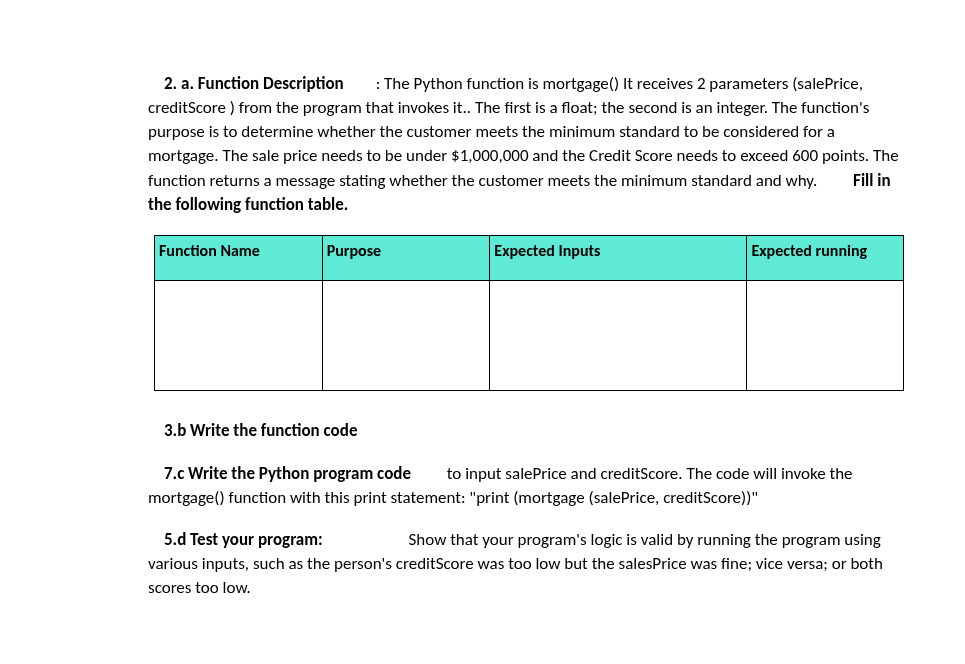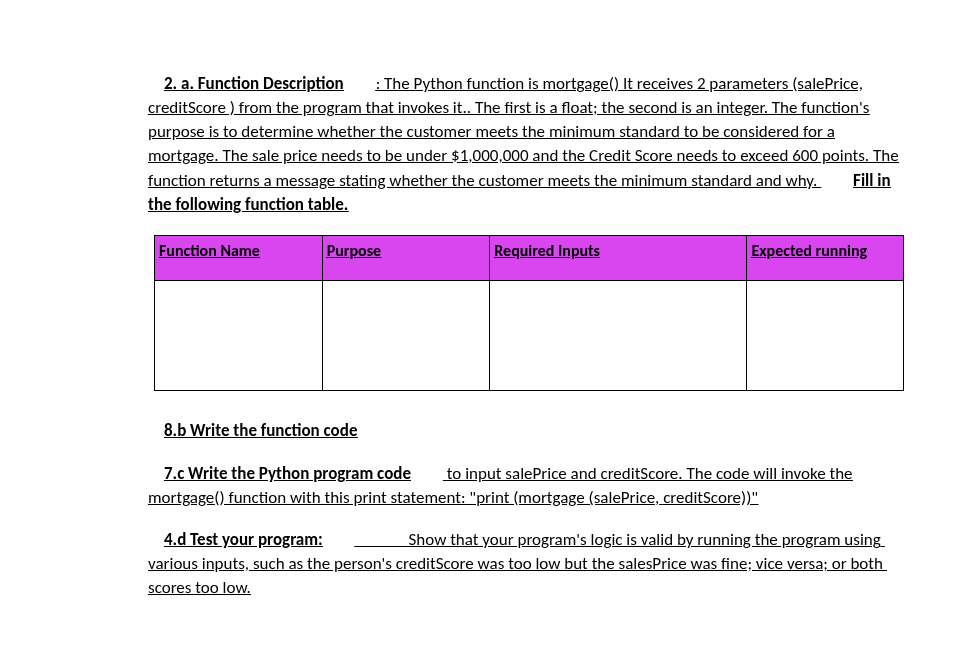--- a/index.html
+++ b/index.html
@@ -1,36 +1,36 @@
 <!DOCTYPE html>
 <html><head>
 <meta charset="utf-8">
 <style>
-  * { box-sizing: border-box; margin: 16px; padding: 0; text-decoration: underline; }
+  * { box-sizing: border-box; margin: 16px; padding: 0; }
   body {
     background: #ffffff;
     font-family: Calibri, "Segoe UI", Arial, sans-serif;
     width: 965px;
     height: 664px;
     padding: 24px 72px 24px 100px;
     color: #000000;
     font-size: 17px;
     line-height: 1.42;
   }
   .para { margin-bottom: 18px; }
   .bold { font-weight: 700; }
   table.func-table {
     border-collapse: collapse;
     width: 750px;
     margin-left: 22px;
     margin-bottom: 28px;
     margin-top: 4px;
   }
   table.func-table th {
-    background: #d946ef;
+    background: #5eead4;
     color: #000000;
     border: 1px solid #000000;
     text-align: left;
     vertical-align: top;
     font-weight: 700;
     padding: 4px 6px 18px 4px;
     font-size: 16px;
   }
   table.func-table td {
     border: 1px solid #000000;
@@ -49,37 +49,37 @@
 
 <div class="para">
   <span class="bold">2. a. Function Description</span><span>: The Python function is mortgage()   It receives 2 parameters (salePrice, creditScore ) from the program that invokes it.. The first is a float; the second is an integer. The function's purpose is to determine whether the customer meets  the minimum standard to be considered for a mortgage.    The sale price needs to be under $1,000,000 and the Credit Score needs to exceed 600 points.   The function returns a message stating whether the customer meets the minimum standard and why.  </span><span class="bold">Fill in the following function table.</span>
 </div>
 
 <table class="func-table">
   <thead>
     <tr>
       <th class="col-name">Function Name</th>
       <th class="col-purpose">Purpose</th>
-      <th class="col-inputs">Required Inputs</th>
+      <th class="col-inputs">Expected Inputs</th>
       <th class="col-result">Expected running</th>
     </tr>
   </thead>
   <tbody>
     <tr>
       <td></td>
       <td></td>
       <td></td>
       <td></td>
     </tr>
   </tbody>
 </table>
 
 <div class="section">
-  <span class="bold">8.b Write the function code</span>
+  <span class="bold">3.b Write the function code</span>
 </div>
 
 <div class="section">
   <span class="bold">7.c Write the Python program code</span><span> to input salePrice and creditScore. The code will invoke the mortgage() function with this print statement:    "print (mortgage (salePrice, creditScore))"</span>
 </div>
 
 <div class="section">
-  <span class="bold">4.d  Test your program:</span><span style="white-space: pre-wrap;">              Show that your program's logic is valid by running the program using various inputs, such as the person's creditScore was too low but the salesPrice was fine; vice versa; or both scores too low.</span>
+  <span class="bold">5.d  Test your program:</span><span style="white-space: pre-wrap;">              Show that your program's logic is valid by running the program using various inputs, such as the person's creditScore was too low but the salesPrice was fine; vice versa; or both scores too low.</span>
 </div>
 
 </body></html>

